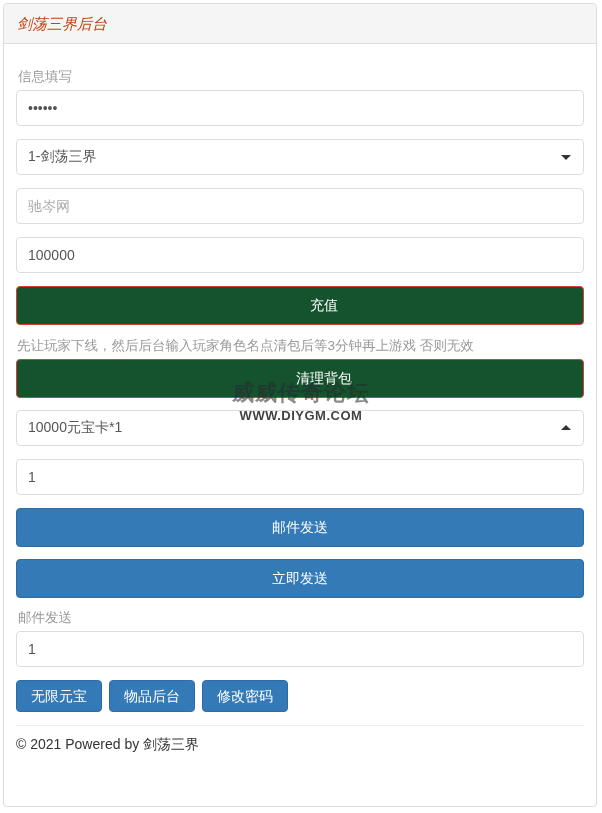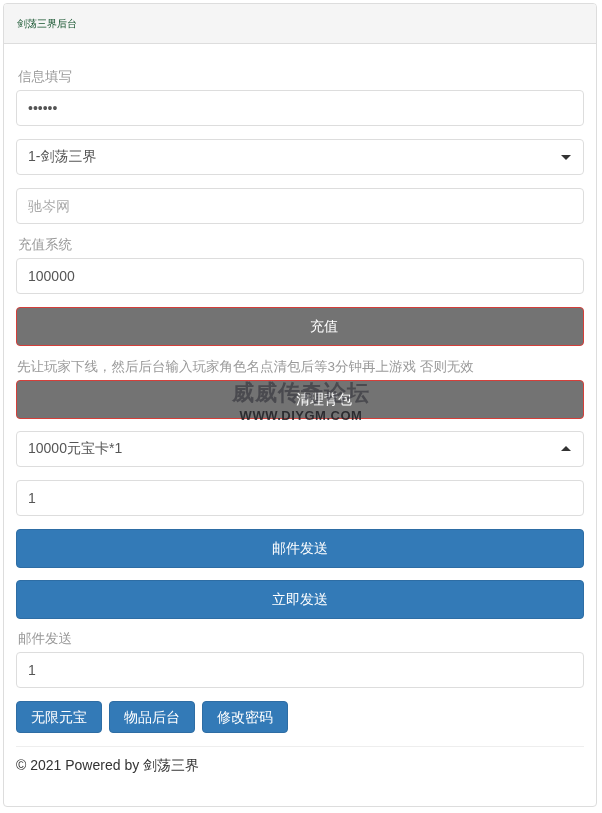--- a/index.html
+++ b/index.html
@@ -33,23 +33,24 @@
   .panel-heading {
     height: 40px;
     background: #f5f5f5;
     border-bottom: 1px solid #dddddd;
     display: flex;
     align-items: center;
     padding: 0 13px;
     box-sizing: border-box;
   }
   .panel-title {
-    font-size: 10px;
-    color: #14532d;
+    font-size: 15px;
+    color: #c2410c;
     line-height: 1;
+    font-style: italic;
   }
 
   .panel-body {
     padding: 14px 12px 0 12px;
     box-sizing: border-box;
   }
 
   .field-label {
     display: block;
     color: #999999;
@@ -128,21 +129,21 @@
     text-align: center;
     padding: 0;
     height: 39px;
     line-height: 37px;
     cursor: pointer;
     box-sizing: border-box;
     font-family: "Liberation Sans", "DejaVu Sans", sans-serif;
     margin-bottom: 12px;
   }
   .btn-danger {
-    background-color: #737373;
+    background-color: #14532d;
     border-color: #d43f3a;
     padding-left: 48px;
   }
   .btn-primary {
     background-color: #337ab7;
     border-color: #2e6da4;
   }
 
   .hint-text {
     color: #999999;
@@ -220,21 +221,20 @@
 
     <div class="select-wrap">
       <div class="form-control">
         <span class="select-value">1-剑荡三界</span>
       </div>
       <span class="caret down"></span>
     </div>
 
     <input class="form-control" type="text" placeholder="驰岑网" style="">
 
-    <label class="field-label">充值系统</label>
 
     <input class="form-control" type="text" value="100000" style="">
 
     <button class="btn btn-danger">充值</button>
 
     <p class="hint-text">先让玩家下线，然后后台输入玩家角色名点清包后等3分钟再上游戏 否则无效</p>
 
     <button class="btn btn-danger">清理背包</button>
 
     <div class="select-wrap">

